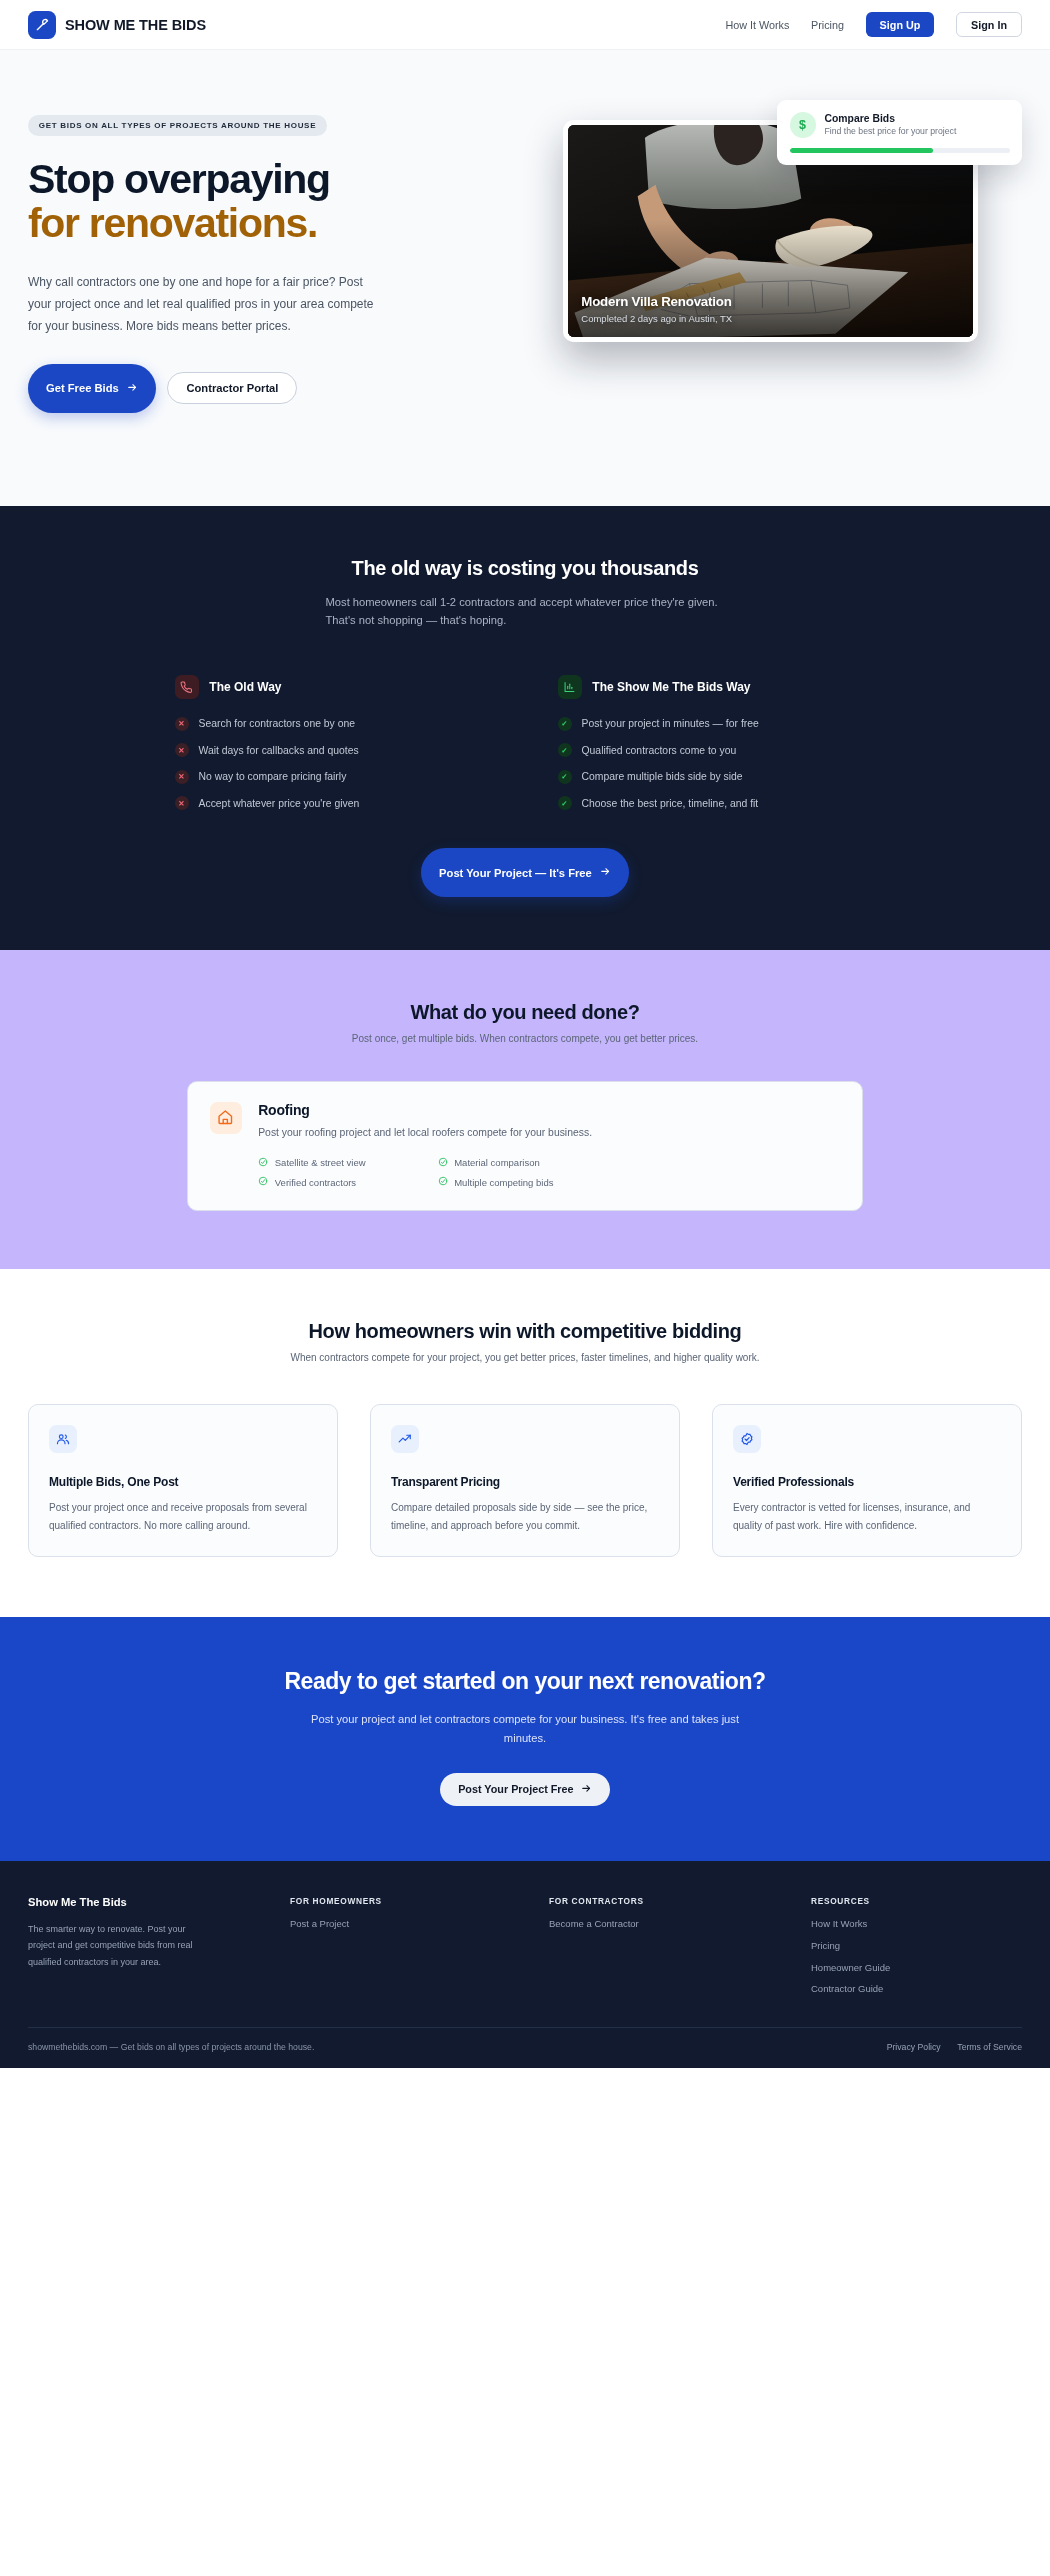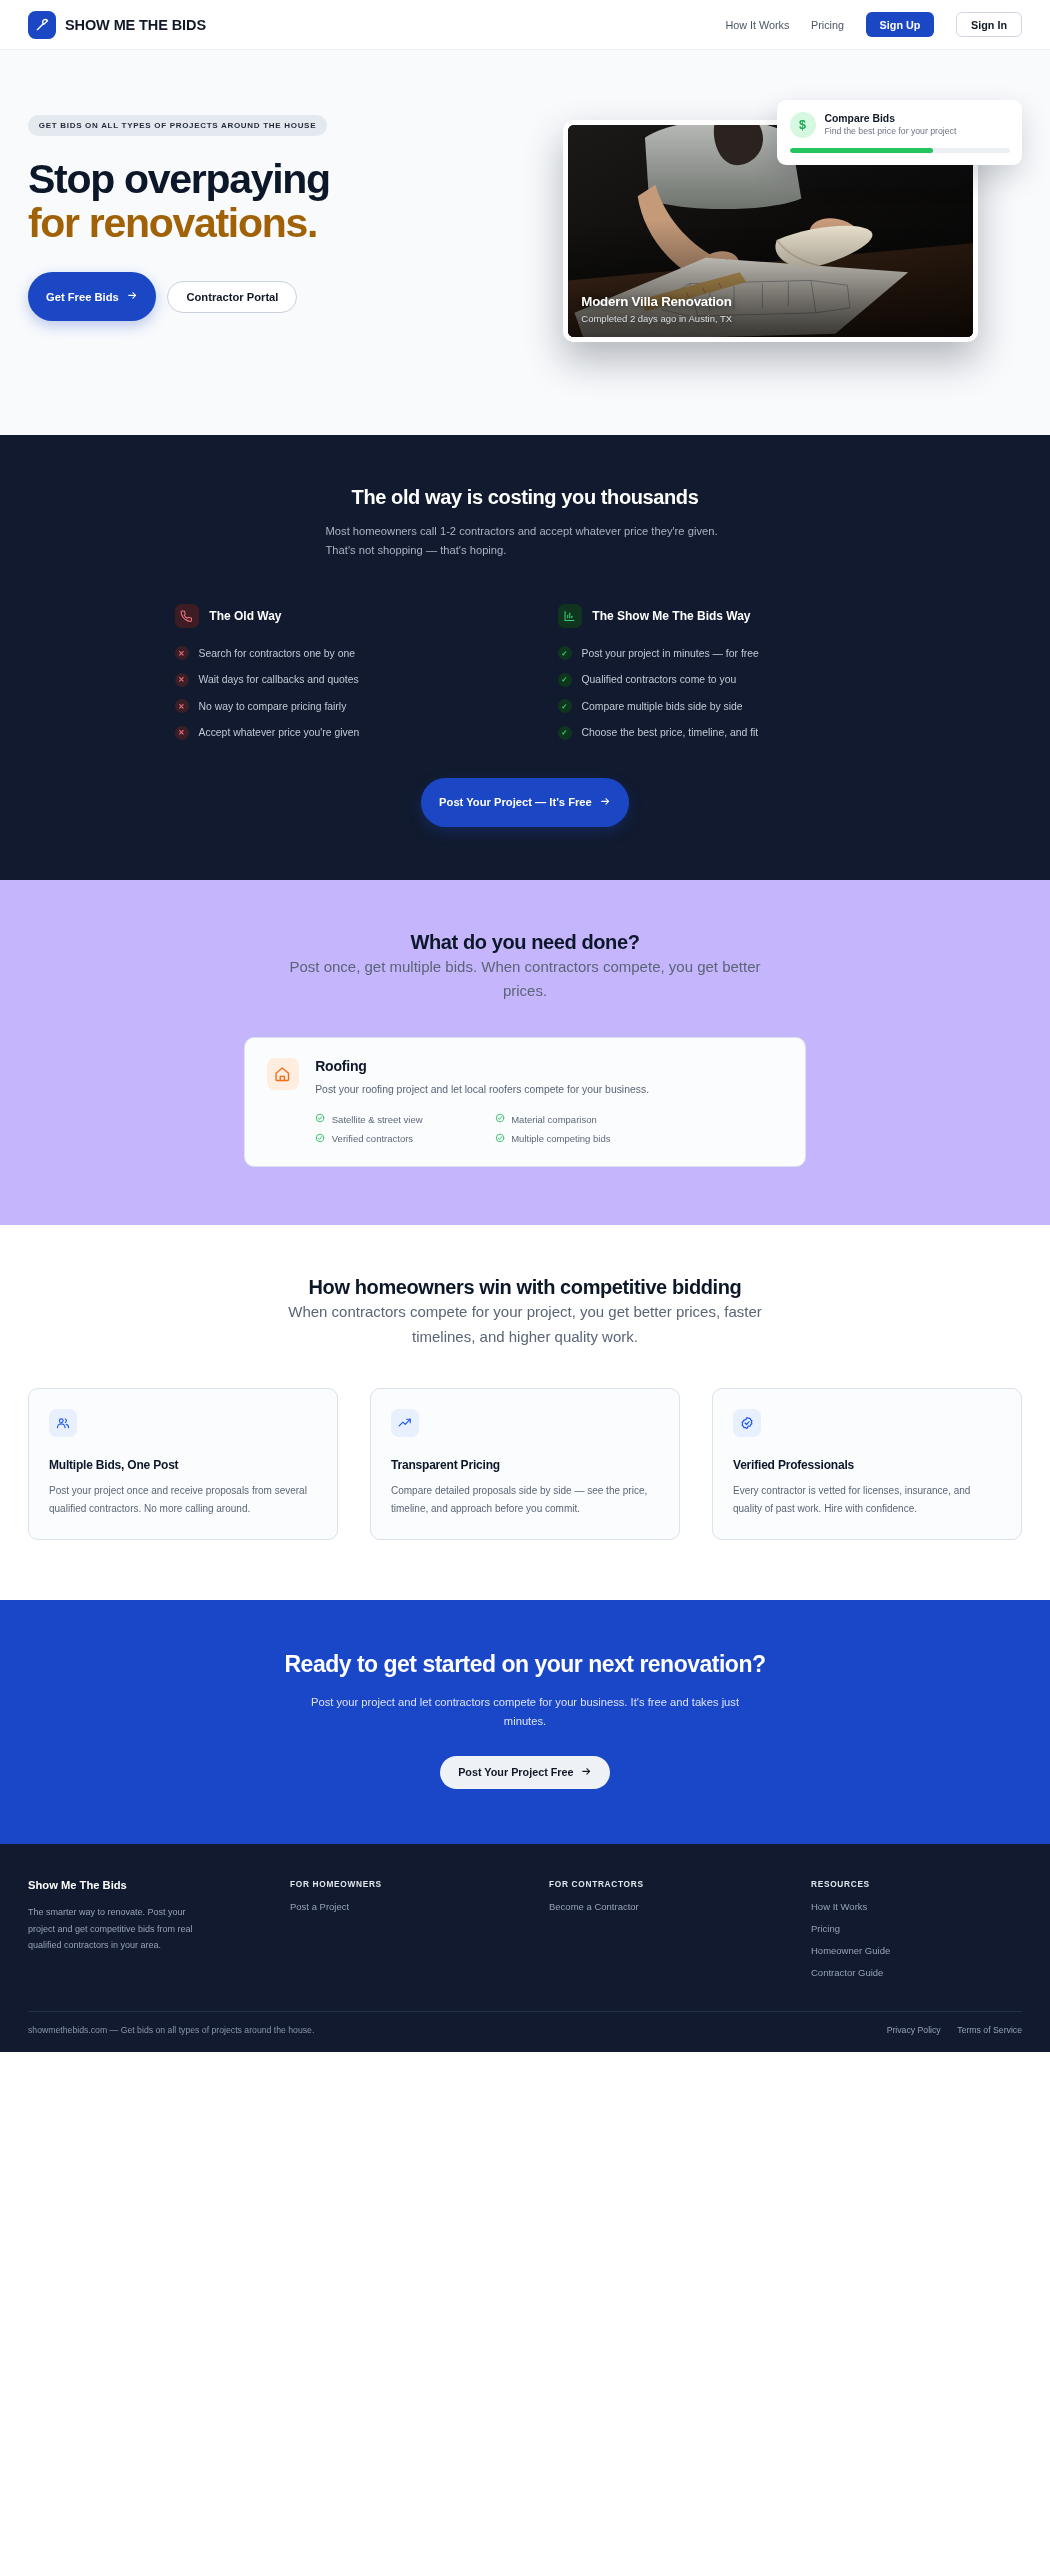--- a/index.html
+++ b/index.html
@@ -177,23 +177,23 @@
     display: flex; align-items: center; justify-content: center;
     flex-shrink: 0; font-size: 7.5px; font-weight: 700;
   }
   .dot.x { background: #3b1f26; color: #ef6a78; }
   .dot.c { background: #10351f; color: #2fd36e; }
   .dark-cta { text-align: center; margin-top: 38px; }
 
   
   .needs { background: #c4b5fd; padding: 51px 28px 58px 28px; }
   .sec-title-lt { text-align: center; font-size: 20px; font-weight: 700; color: #0c1729; letter-spacing: -0.4px; }
-  .sec-sub-lt { text-align: center; font-size: 15px; color: #5b6576; margin: 1px auto 0 auto; max-width: 515px; line-height: 1.65; }
+  .sec-sub-lt { text-align: center; font-size: 10px; color: #5b6576; margin: 7px auto 0 auto; max-width: 515px; line-height: 1.65; }
   .service-card {
-    width: 562px; margin: 33px auto 0 auto;
+    width: 676px; margin: 33px auto 0 auto;
     background: #fbfcfe; border: 0.8px solid #dbe1ea; border-radius: 10px;
     padding: 20px 21.6px 21.6px 21.6px;
     display: flex; gap: 16.6px;
   }
   .svc-icon {
     width: 32px; height: 32px; border-radius: 7.5px; background: #ffeedf;
     display: flex; align-items: center; justify-content: center; flex-shrink: 0;
   }
   .svc-title { font-size: 14px; font-weight: 700; color: #0c1729; letter-spacing: -0.2px; }
   .svc-desc { margin-top: 7.5px; font-size: 10.4px; color: #596376; line-height: 1.6; max-width: 390px; }
@@ -272,20 +272,21 @@
     </div>
   </div>
 
   <div class="hero">
     <div class="hero-left">
       <span class="eyebrow">GET BIDS ON ALL TYPES OF PROJECTS AROUND THE HOUSE</span>
       <h1 class="hero-title">
         <span>Stop overpaying</span>
         <span class="accent">for renovations.</span>
       </h1>
+      <p class="hero-sub">Why call contractors one by one and hope for a fair price? Post your project once and let real qualified pros in your area compete for your business. More bids means better prices.</p>
       <div class="hero-btns">
         <button class="btn-primary-pill">
           <span>Get Free Bids</span>
           <span>
             <svg width="10.8" height="10.8" viewBox="0 0 24 24" fill="none" stroke="#fff" stroke-width="2.4" stroke-linecap="round" stroke-linejoin="round">
                 <line x1="4" y1="12" x2="19" y2="12"></line>
                 <polyline points="13,6 19,12 13,18"></polyline>
               </svg>
           </span>
         </button>

